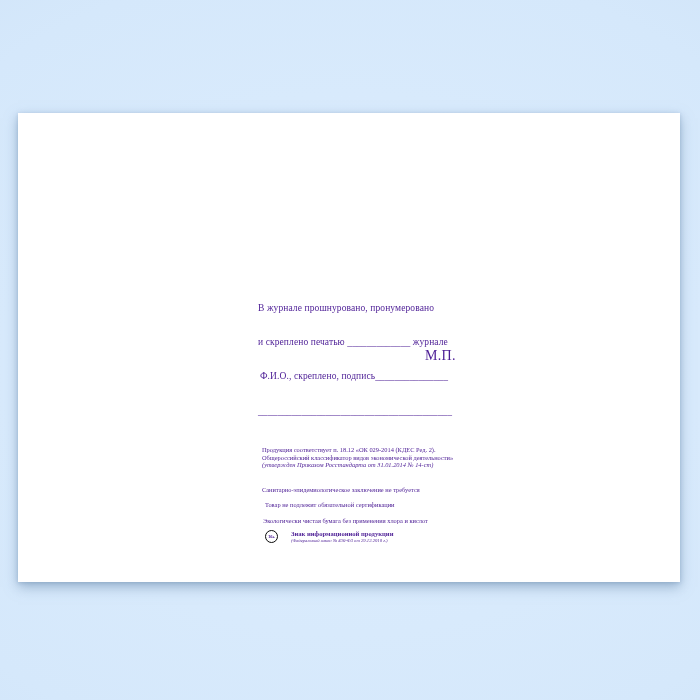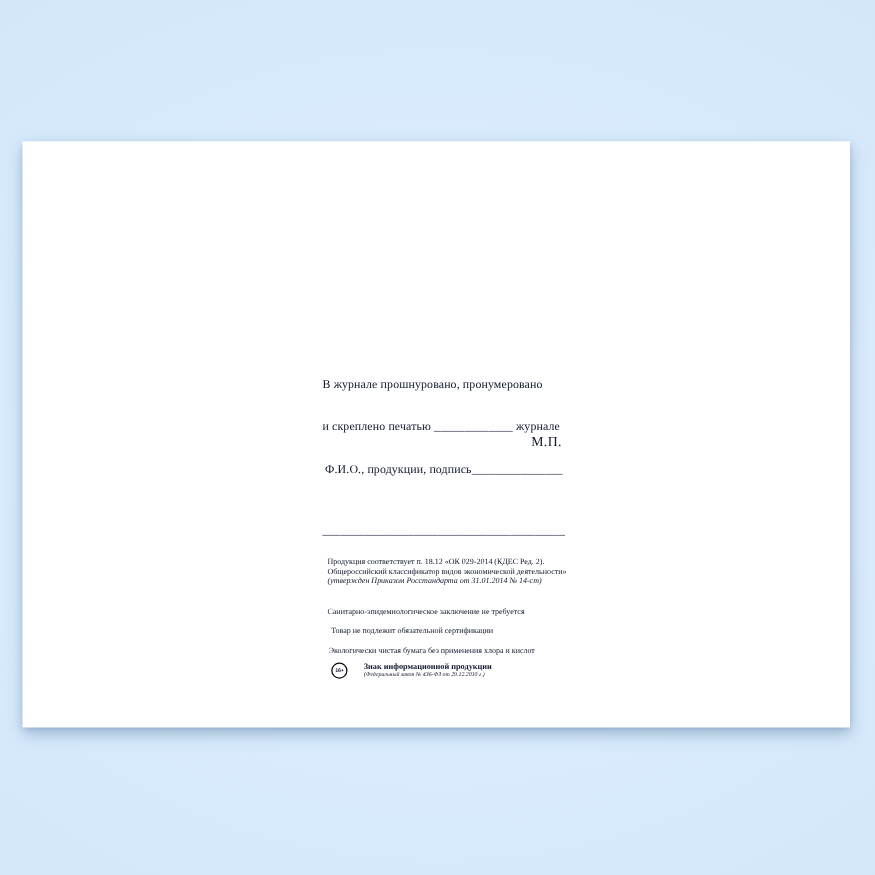--- a/index.html
+++ b/index.html
@@ -1,35 +1,35 @@
 <!DOCTYPE html>
 <html><head>
 <meta charset="utf-8">
 <style>
   html,body { margin:0; padding:0; }
   .scene {
     position:relative; width:700px; height:700px; overflow:hidden;
     background: radial-gradient(ellipse 135% 105% at 50% 52%, #deeefe 0%, #d5e8fb 55%, #c8ddf3 100%);
     font-family:"Liberation Serif","DejaVu Serif",serif;
-    color:#0f172a;
+    color:#4c1d95;
   }
   .page {
     position:absolute; left:18px; top:113px; width:662px; height:469px;
     background:#ffffff;
     box-shadow: 0 5px 12px rgba(104,136,172,0.55), 0 1px 4px rgba(104,136,172,0.35);
   }
   .seal-block {
     position:absolute; left:240px; top:168px;
     font-size:9.5px; line-height:11.2px; white-space:pre; letter-spacing:0.1px;
   }
   .seal-line { white-space:pre; }
   .seal-line.indent { padding-left:2px; }
-  .seal-line.rule { margin-top:16px;font-family:Liberation Serif, serif; }
+  .seal-line.rule { margin-top:2px;font-family:Liberation Serif, serif; }
   .stamp {
-    position:absolute; left:407px; top:235px; font-size:11px; letter-spacing:0.3px;
+    position:absolute; left:407px; top:235px; font-size:14px; letter-spacing:0.3px;
   }
   .info { position:absolute; white-space:nowrap; font-size:6.4px; line-height:7.7px; }
   .okved    { left:244px; top:333px; }
   .sanitary { left:244px; top:373px; }
   .cert     { left:247px; top:388px; }
   .eco      { left:245px; top:404px; }
   .it { font-style:italic; }
   .age-row {
     position:absolute; left:247px; top:417px;
     display:flex; align-items:center; gap:13px;
@@ -51,21 +51,21 @@
 </style>
 </head>
 <body>
 
 <div class="scene">
   <div class="page">
 
     <div class="seal-block">
       <div class="seal-line">В журнале прошнуровано, пронумеровано</div>
       <div class="seal-line">и скреплено печатью _____________ журнале</div>
-      <div class="seal-line indent">Ф.И.О., продукции, подпись_______________</div>
+      <div class="seal-line indent">Ф.И.О., скреплено, подпись_______________</div>
       <div class="seal-line rule">________________________________________</div>
     </div>
 
     <div class="stamp">М.П.</div>
 
     <div class="info okved">
       <div>Продукция соответствует п. 18.12 «ОК 029-2014 (КДЕС Ред. 2).</div>
       <div>Общероссийский классификатор видов экономической деятельности»</div>
       <div class="it">(утвержден Приказом Росстандарта от 31.01.2014 № 14-ст)</div>
     </div>

